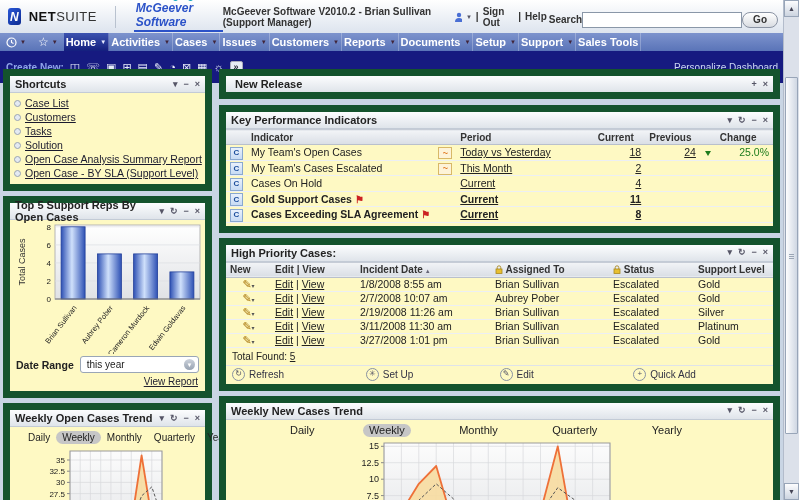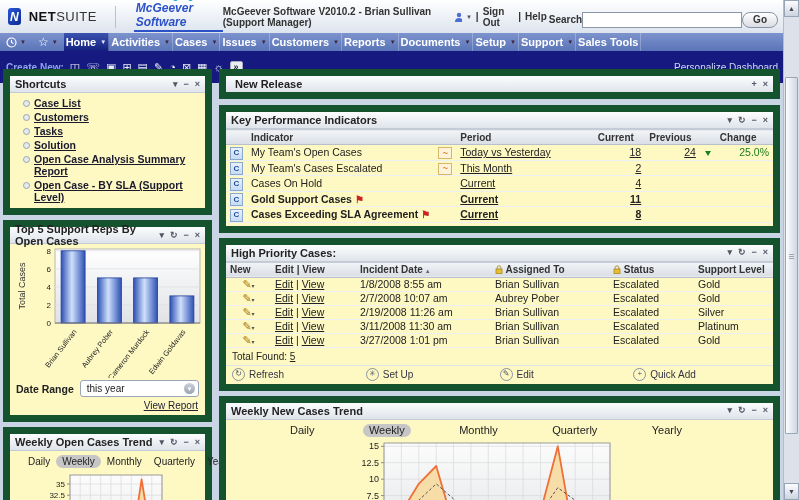--- a/index.html
+++ b/index.html
@@ -45,21 +45,21 @@
   .content{position:absolute;top:67px;left:0;right:15px;bottom:0;display:flex;}
   .sidebar{width:215px;padding:2px 3px 0 3px;box-sizing:border-box;}
   .main{flex:1;padding:2px 4px 0 4px;box-sizing:border-box;min-width:0;}
 
   .panel{background:#fef9c3;border:7px solid #14532d;margin-bottom:5px;}
   .phead{height:16px;background:linear-gradient(#fcfdfe,#dfe4ea);border-bottom:1px solid #c3cbd6;display:flex;align-items:center;padding:0 5px;font-size:11px;font-weight:bold;color:#222;}
   .phead .sp{flex:1;}
   .wbtn{font-size:9px;color:#556;margin-left:6px;cursor:pointer;line-height:1;}
 
   
-  .sc-list{padding:3px 2px 4px 13px;font-weight:bold;}
+  .sc-list{padding:3px 2px 4px 4px;}
   .sc-item{display:flex;align-items:flex-start;gap:4px;padding:1px 0;font-size:10.5px;color:#1a1a2e;}
   .sc-bullet{width:5px;height:5px;border:1px solid #9aa4b2;border-radius:50%;background:#e4eaf2;margin-top:3px;flex:none;}
 
   
   .chart{line-height:0;}
   .dr-row{display:flex;align-items:center;padding:2px 6px;gap:6px;}
   .dr-label{font-size:10.5px;font-weight:bold;color:#222;}
   .dr-select{flex:1;height:15px;border:1px solid #9aa6b6;border-radius:3px;background:#fff;display:flex;align-items:center;font-size:10px;color:#222;padding:0 3px 0 6px;cursor:pointer;}
   .funnel{margin-left:auto;width:11px;height:11px;border-radius:50%;background:linear-gradient(#ccd2db,#98a3b2);color:#fff;font-size:6px;display:flex;align-items:center;justify-content:center;}
   .vr-row{text-align:right;padding:1px 7px 4px;font-size:10px;color:#223;}

